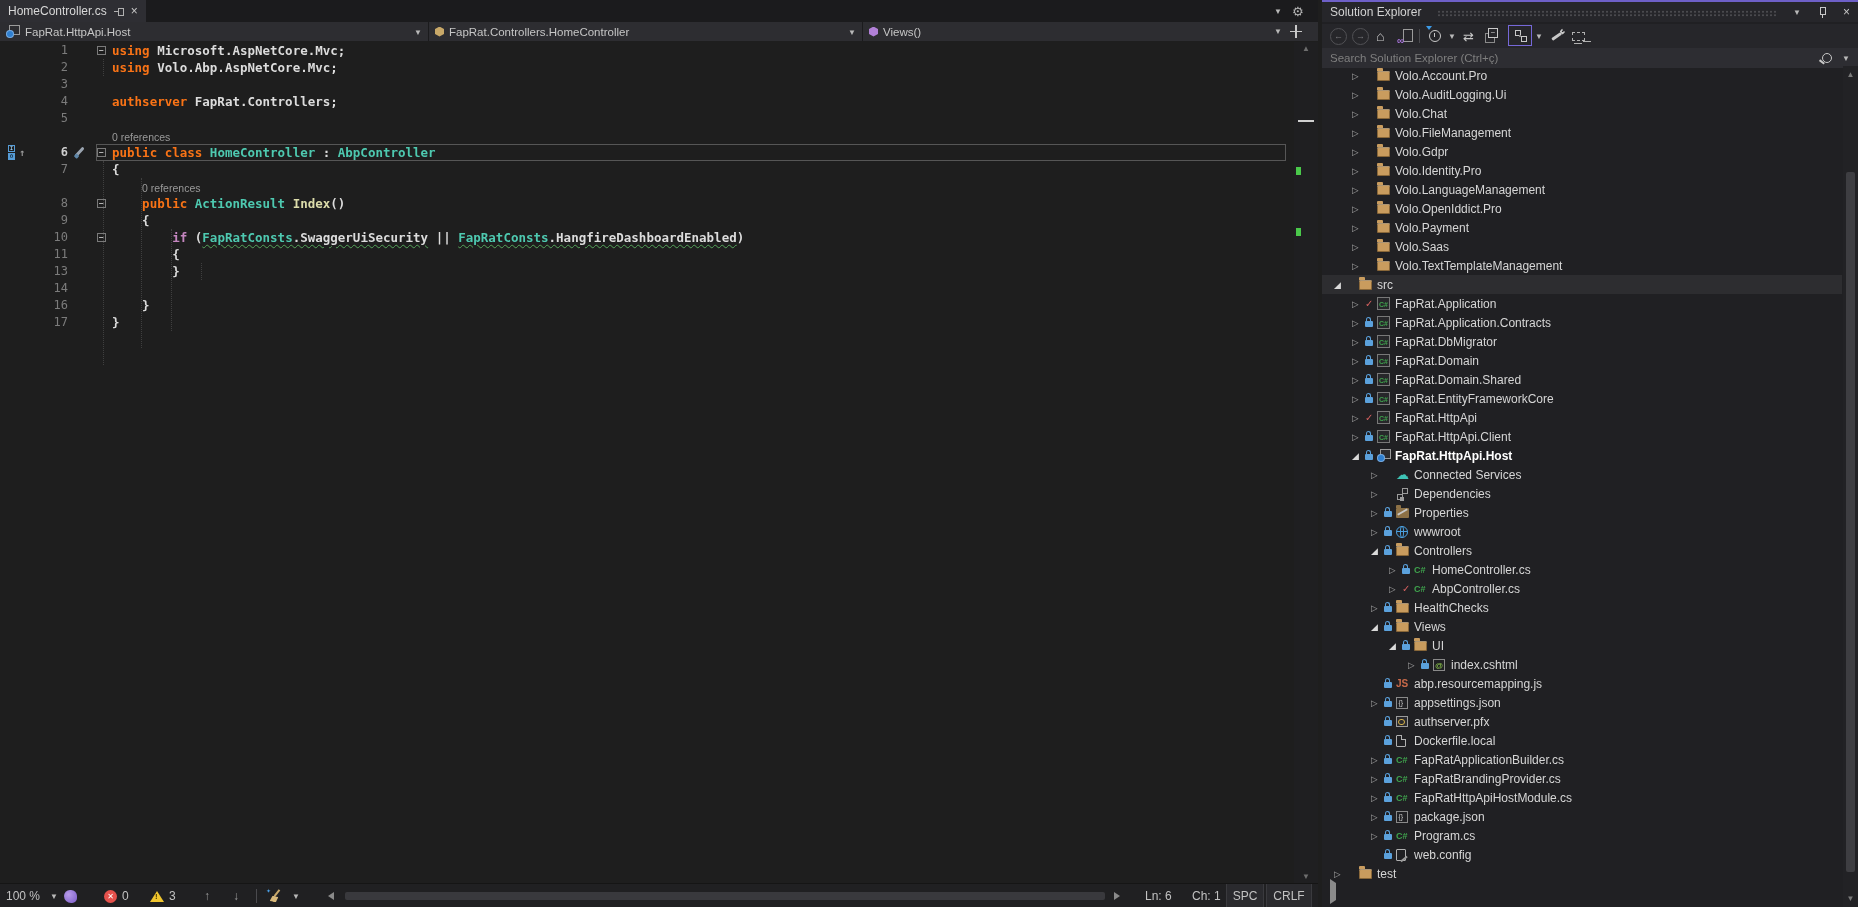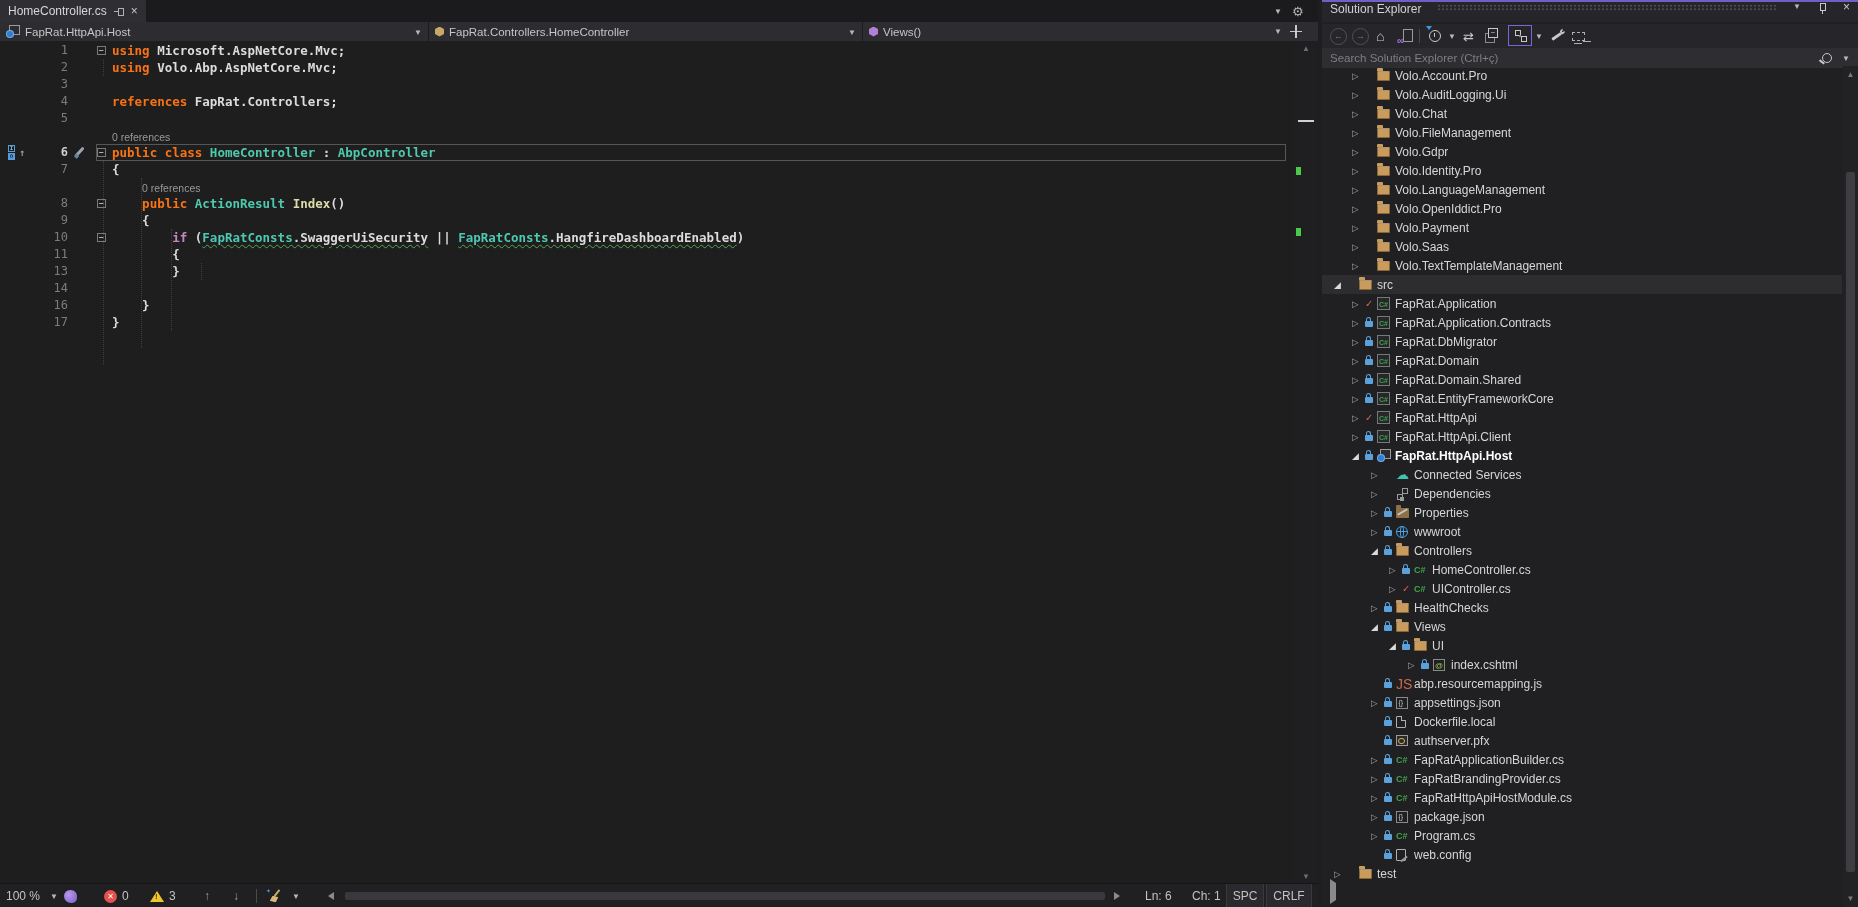--- a/index.html
+++ b/index.html
@@ -81,22 +81,22 @@
   .spark{position:absolute;color:#4aa0e8;font-size:6px;top:-2px;left:-2px}
   .arrud{color:#9b9b9b;font-size:12px}
   .vline{width:1px;height:14px;background:#4a4a4e}
   .tri-l{width:0;height:0;border-top:4px solid transparent;border-bottom:4px solid transparent;border-right:6px solid #8a8a8a}
   .tri-r{width:0;height:0;border-top:4px solid transparent;border-bottom:4px solid transparent;border-left:6px solid #8a8a8a}
   .hthumb{position:absolute;left:345px;top:8px;width:760px;height:8px;background:#39393d;border-radius:2px}
   .sb-box{border-left:1px solid #3a3a3e;border-right:1px solid #3a3a3e;background:#2a2a2e;height:24px;
           display:flex;align-items:center;justify-content:center;box-sizing:border-box}
   
   .panel{position:absolute;left:1322px;top:0;width:536px;height:907px;background:#202023;border-top:2px solid #6e60c8;box-sizing:border-box}
-  .ptitle{position:absolute;left:0;top:0;width:536px;height:20px;display:flex;gap:16px;
-          padding:0 8px;box-sizing:border-box;font-size:12px;color:#d2d2d2;background:#26262a}
+  .ptitle{position:absolute;left:0;top:0;width:536px;height:20px;display:flex;align-items:center;gap:16px;
+          padding:6px 8px;box-sizing:border-box;font-size:12px;color:#d2d2d2;background:#26262a}
   .dots{flex:1;height:7px;margin-top:2px;background-image:radial-gradient(#4a4a4e 1px,transparent 1.1px);background-size:4px 3.5px}
   .i-pin{width:10px;height:12px;position:relative}
   .i-pin::before{content:"";position:absolute;left:3px;top:1px;width:4px;height:6px;border:1px solid #c8c8c8}
   .i-pin::after{content:"";position:absolute;left:4.7px;top:8px;width:1px;height:4px;background:#c8c8c8}
   .ptools{position:absolute;left:0;top:22px;width:536px;height:24px;background:#26262a}
   .tbtn{position:absolute;top:2px;height:20px;display:flex;align-items:center;justify-content:center}
   .i-navcirc{width:15px;height:15px;border:1px solid #515155;border-radius:50%;color:#77777b;font-size:9px;
              display:flex;align-items:center;justify-content:center}
   .i-home{color:#c8c8c8;font-size:14px}
   .i-vsdoc{position:relative;width:15px;height:14px}
@@ -154,21 +154,21 @@
   .i-deps::after{content:"";position:absolute;right:2px;top:0;width:4px;height:4px;border:1px solid #9b9b9b;
         box-shadow:-3px 8px 0 -1px #9b9b9b}
   .i-props{width:13px;height:10px;background:#8d7146;border-radius:1px;position:relative}
   .i-props::before{content:"";position:absolute;top:-2.5px;left:0;width:5px;height:3px;background:#8d7146;border-radius:1px 1px 0 0}
   .i-props::after{content:"";position:absolute;left:1px;top:3.5px;width:11px;height:2px;background:#c8c8c8;transform:rotate(-30deg)}
   .i-globe{width:12px;height:12px;border:1.3px solid #4ba0e0;border-radius:50%;position:relative;box-sizing:border-box}
   .i-globe::before{content:"";position:absolute;left:0;right:0;top:44%;height:1.2px;background:#4ba0e0}
   .i-globe::after{content:"";position:absolute;left:28%;right:28%;top:-1px;bottom:-1px;border:1.2px solid #4ba0e0;
         border-radius:50%;box-sizing:border-box}
   .i-csfile{color:#3fa34d;font-size:9px;font-weight:700;line-height:10px}
-  .i-jsfile{color:#c96a4a;font-size:14px;font-weight:400;line-height:10px}
+  .i-jsfile{color:#c96a4a;font-size:10px;font-weight:700;line-height:10px}
   .i-json{width:12px;height:12px;border:1px solid #8a8a8a;box-sizing:border-box;position:relative}
   .i-json::after{content:"{}";position:absolute;left:1.5px;top:1.5px;font-size:7px;color:#c8c8c8;line-height:7px}
   .i-cert{width:12px;height:11px;border:1px solid #9b9b9b;box-sizing:border-box;position:relative;background:#2a2a2e}
   .i-cert::after{content:"";position:absolute;left:1px;top:1.5px;width:4.5px;height:4.5px;border-radius:50%;border:1.5px solid #d8b44a}
   .i-file{width:10px;height:12px;border:1px solid #b0b0b0;border-radius:1px;position:relative;box-sizing:border-box}
   .i-file::before{content:"";position:absolute;right:-1px;top:-1px;width:4px;height:4px;background:#202023;
         border-left:1px solid #b0b0b0;border-bottom:1px solid #b0b0b0}
   .i-config{width:10px;height:12px;border:1px solid #b0b0b0;border-radius:1px;position:relative;box-sizing:border-box}
   .i-config::after{content:"";position:absolute;right:-3px;bottom:0;width:8px;height:2px;background:#9b9b9b;transform:rotate(-40deg)}
   .i-cshtml{width:12px;height:12px;border:1px solid #8a8a8a;box-sizing:border-box;position:relative}
@@ -217,21 +217,21 @@
     <div class="crumb-right">
       <span class="chev">▼</span>
       <span class="i-split"></span>
     </div>
 
     <div class="codewrap">
       <div id="code-lines">
           <div class="crow"><span class="gutter">1</span><span class="foldcol"><span class="foldbox">−</span></span><span class="codetext"><span class="k">using</span><span class="p"> Microsoft.AspNetCore.Mvc;</span></span></div>
           <div class="crow"><span class="gutter">2</span><span class="foldcol"></span><span class="codetext"><span class="k">using</span><span class="p"> Volo.Abp.AspNetCore.Mvc;</span></span></div>
           <div class="crow"><span class="gutter">3</span><span class="foldcol"></span><span class="codetext"></span></div>
-          <div class="crow"><span class="gutter">4</span><span class="foldcol"></span><span class="codetext"><span class="k">references</span><span class="p"> FapRat.Controllers;</span></span></div>
+          <div class="crow"><span class="gutter">4</span><span class="foldcol"></span><span class="codetext"><span class="k">authserver</span><span class="p"> FapRat.Controllers;</span></span></div>
           <div class="crow"><span class="gutter">5</span><span class="foldcol"></span><span class="codetext"></span></div>
           <div class="cl-row">
             <span class="cl-text" style="padding-left: 112px;">0 references</span>
           </div>
           <div class="crow current"><span class="gutter cur">6</span><span class="io-icons"><span class="io-b1">I</span><span class="io-b2">O</span><span class="io-arrow">↑</span></span><span class="i-driver"></span><span class="foldcol"><span class="foldbox">−</span></span><span class="codetext"><span class="k">public</span><span class="p"> </span><span class="k">class</span><span class="p"> </span><span class="t2">HomeController</span><span class="p"> : </span><span class="t2">AbpController</span></span></div>
           <div class="crow"><span class="gutter">7</span><span class="foldcol"></span><span class="codetext"><span class="p">{</span></span></div>
           <div class="cl-row">
             <span class="cl-text" style="padding-left: 142.12px;">0 references</span>
           </div>
           <div class="crow"><span class="gutter">8</span><span class="foldcol"><span class="foldbox">−</span></span><span class="codetext"><span class="p">    </span><span class="k">public</span><span class="p"> </span><span class="t2">ActionResult</span><span class="p"> </span><span class="m">Index</span><span class="p">()</span></span></div>
@@ -614,21 +614,21 @@
           <span class="tw-label">HomeController.cs</span>
         </div>
         <div class="tree-row" style="padding-left: 67px;">
           <span class="tw-chev">▷</span>
           <span class="tw-st">
             <span class="i-check">✓</span>
           </span>
           <span class="tw-ic">
             <span class="i-csfile">C#</span>
           </span>
-          <span class="tw-label">UIController.cs</span>
+          <span class="tw-label">AbpController.cs</span>
         </div>
         <div class="tree-row" style="padding-left: 49px;">
           <span class="tw-chev">▷</span>
           <span class="tw-st">
             <span class="i-lock"></span>
           </span>
           <span class="tw-ic">
             <span class="i-folder"></span>
           </span>
           <span class="tw-label">HealthChecks</span>
@@ -682,33 +682,33 @@
             <span class="i-json"></span>
           </span>
           <span class="tw-label">appsettings.json</span>
         </div>
         <div class="tree-row" style="padding-left: 49px;">
           <span class="tw-chev"></span>
           <span class="tw-st">
             <span class="i-lock"></span>
           </span>
           <span class="tw-ic">
+            <span class="i-cert"></span>
+          </span>
+          <span class="tw-label">authserver.pfx</span>
+        </div>
+        <div class="tree-row" style="padding-left: 49px;">
+          <span class="tw-chev"></span>
+          <span class="tw-st">
+            <span class="i-lock"></span>
+          </span>
+          <span class="tw-ic">
             <span class="i-file"></span>
           </span>
           <span class="tw-label">Dockerfile.local</span>
-        </div>
-        <div class="tree-row" style="padding-left: 49px;">
-          <span class="tw-chev"></span>
-          <span class="tw-st">
-            <span class="i-lock"></span>
-          </span>
-          <span class="tw-ic">
-            <span class="i-cert"></span>
-          </span>
-          <span class="tw-label">authserver.pfx</span>
         </div>
         <div class="tree-row" style="padding-left: 49px;">
           <span class="tw-chev">▷</span>
           <span class="tw-st">
             <span class="i-lock"></span>
           </span>
           <span class="tw-ic">
             <span class="i-csfile">C#</span>
           </span>
           <span class="tw-label">FapRatApplicationBuilder.cs</span>

